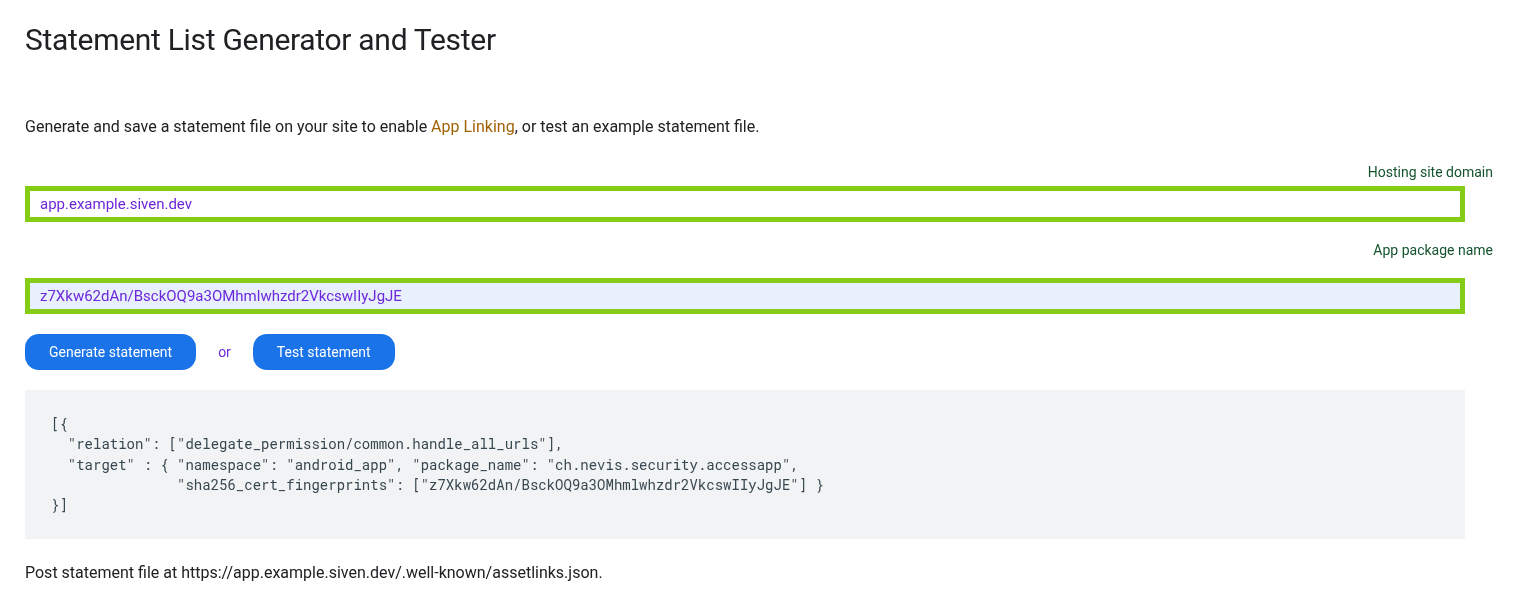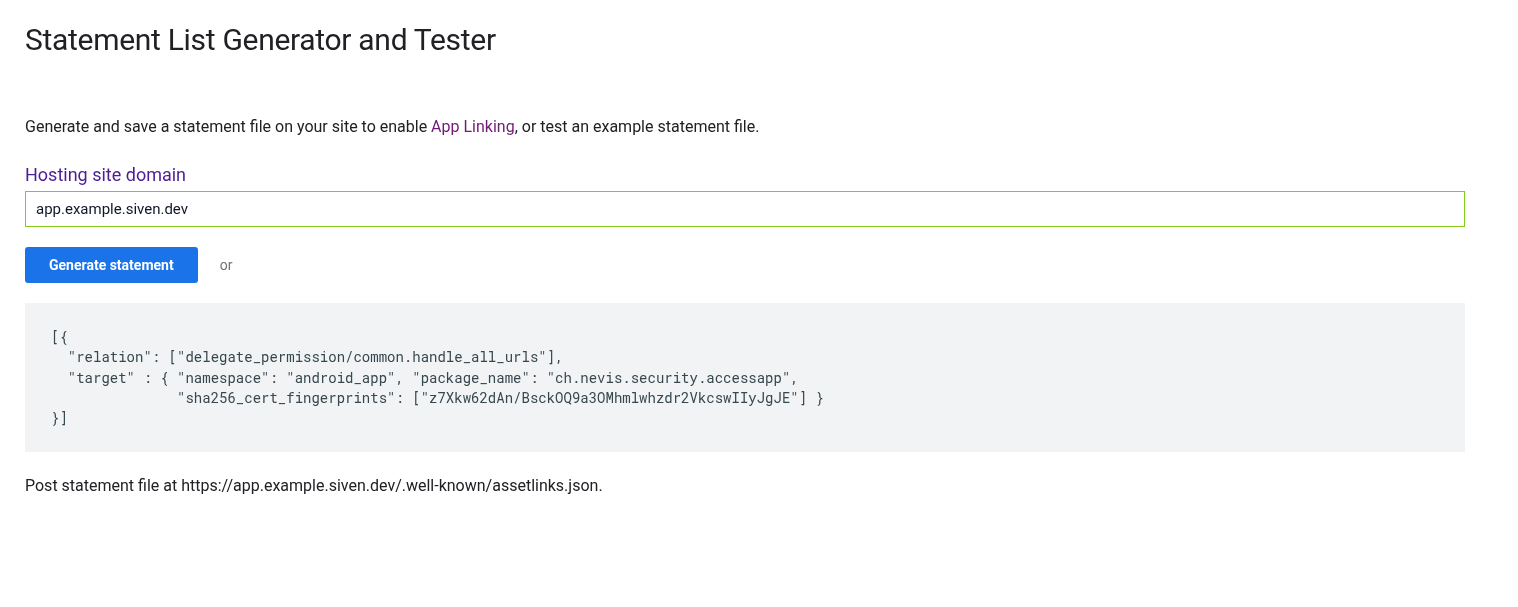--- a/index.html
+++ b/index.html
@@ -21,67 +21,68 @@
       margin-top: 22px;
       margin-bottom: 60px;
       letter-spacing: -0.3px;
     }
     .intro {
       font-size: 16px;
       color: #202124;
       margin-bottom: 28px;
     }
     .intro a {
-      color: #701a75;
+      color: #a16207;
       text-decoration: none;
     }
     .field-group {
       margin-bottom: 20px;
     }
     .field-label {
-      font-size: 18px;
-      color: #4c1d95;
+      font-size: 14px;
+      color: #14532d;
       display: block;
       margin-bottom: 6px;
+      text-align: right;
     }
     .text-input {
       width: 1440px;
       height: 36px;
       padding: 6px 10px;
-      border: 1px solid #84cc16;
+      border: 5px solid #84cc16;
       font-size: 15px;
       font-family: inherit;
-      color: #0f172a;
+      color: #6d28d9;
       background: #fff;
       outline: none;
     }
     .text-input.autofilled {
       background: #e8f0fe;
     }
     .button-row {
       display: flex;
       align-items: center;
       gap: 22px;
       margin-top: 20px;
       margin-bottom: 20px;
     }
     .btn {
       background: #1a73e8;
       color: #fff;
       border: none;
-      border-radius: 3px;
+      border-radius: 14px;
       padding: 0 24px;
       height: 36px;
       font-size: 14px;
-      font-weight: 700;
+      font-weight: 400;
       font-family: inherit;
       cursor: pointer;
     }
     .or-text {
-      color: #737373;
+      color: #6d28d9;
       font-size: 14px;
     }
     .code-block {
       width: 1440px;
       background: #f1f3f4;
       padding: 24px 26px;
       font-family: 'Roboto Mono', Consolas, monospace;
       font-size: 14px;
       color: #37474f;
       line-height: 1.45;
@@ -102,28 +103,31 @@
 <p class="intro">
   <span>Generate and save a statement file on your site to enable </span><a href="#">App Linking</a><span>, or test an example statement file.</span>
 </p>
 
 <div class="field-group">
   <label class="field-label">Hosting site domain</label>
   <input type="text" class="text-input" value="app.example.siven.dev" style="">
 </div>
 
 <div class="field-group">
+  <label class="field-label">App package name</label>
 </div>
 
 <div class="field-group">
+  <input type="text" class="text-input autofilled" value="z7Xkw62dAn/BsckOQ9a3OMhmlwhzdr2VkcswIIyJgJE" style="">
 </div>
 
 <div class="button-row">
   <button class="btn">Generate statement</button>
   <span class="or-text">or</span>
+  <button class="btn">Test statement</button>
 </div>
 
 <pre class="code-block">[{
   "relation": ["delegate_permission/common.handle_all_urls"],
   "target" : { "namespace": "android_app", "package_name": "ch.nevis.security.accessapp",
                "sha256_cert_fingerprints": ["z7Xkw62dAn/BsckOQ9a3OMhmlwhzdr2VkcswIIyJgJE"] }
 }]</pre>
 
 <p class="post-note">Post statement file at https://app.example.siven.dev/.well-known/assetlinks.json.</p>
 

